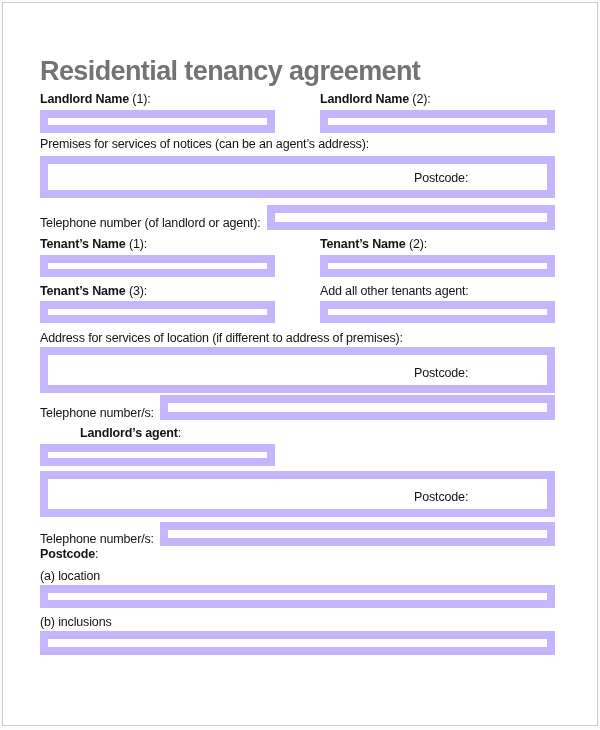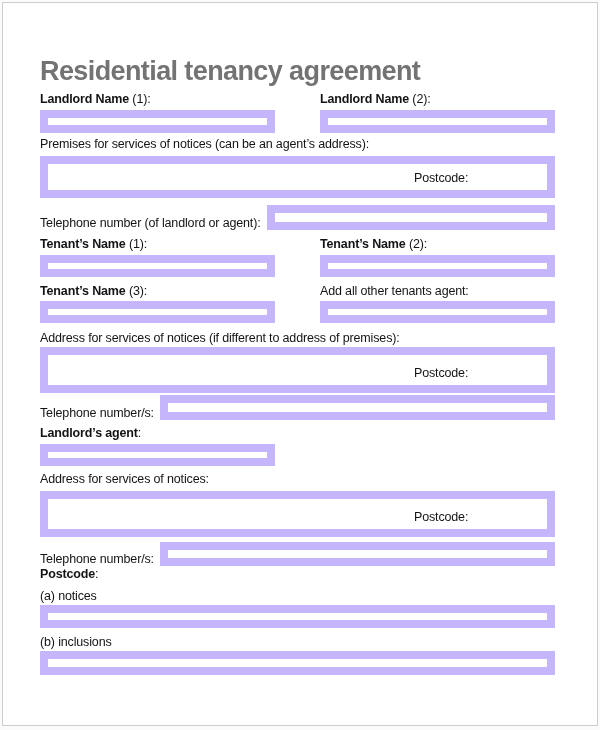--- a/index.html
+++ b/index.html
@@ -64,21 +64,21 @@
   .h24 { height: 24px; }
   .h25 { height: 25px; }
   .a42 { height: 42px; }
   .a46 { height: 46px; }
 
   .mt0 { margin-top: 1px; }
   .mt2 { margin-top: 2px; }
   .mt3 { margin-top: 3px; }
   .mt4 { margin-top: 4px; }
   .mt5 { margin-top: 5px; }
-  .mt6 { margin-top: 6px; }
+  .mt6 { margin-top: 6px; margin-left: 40px; }
   .mt7 { margin-top: 7px; }
   .mt8 { margin-top: 8px; }
 </style>
 </head>
 <body>
 
 <div class="page">
   <div class="content">
 
     <h1 class="title">Residential tenancy agreement</h1>
@@ -114,47 +114,46 @@
 
     <div class="lrow mt7">
       <div class="label l1"><b>Tenant’s Name</b><span> (3):</span></div>
       <div class="label l2">Add all other tenants agent:</div>
     </div>
     <div class="brow mt3">
       <div class="box half h22"></div>
       <div class="box half h22"></div>
     </div>
 
-    <div class="label mt8">Address for services of notices (if different to address of premises):</div>
+    <div class="label mt8">Address for services of location (if different to address of premises):</div>
     <div class="box area a46 mt2">
       <span class="postcode">Postcode:</span>
     </div>
 
     <div class="telrow mt2">
       <span class="label">Telephone number/s:</span>
       <div class="box h25"></div>
     </div>
 
     <div class="label mt6"><b>Landlord’s agent</b><span>:</span></div>
     <div class="brow mt4">
       <div class="box half h22"></div>
     </div>
 
-    <div class="label mt6">Address for services of notices:</div>
     <div class="box area a46 mt5">
       <span class="postcode">Postcode:</span>
     </div>
 
     <div class="telrow mt5">
       <span class="label">Telephone number/s:</span>
       <div class="box h24"></div>
     </div>
 
     <div class="label mt0"><b>Postcode</b><span>:</span></div>
 
-    <div class="label mt8">(a) notices</div>
+    <div class="label mt8">(a) location</div>
     <div class="box area h23 mt2"></div>
 
     <div class="label mt7">(b) inclusions</div>
     <div class="box area h24 mt2"></div>
 
   </div>
 </div>
 
 </body></html>

